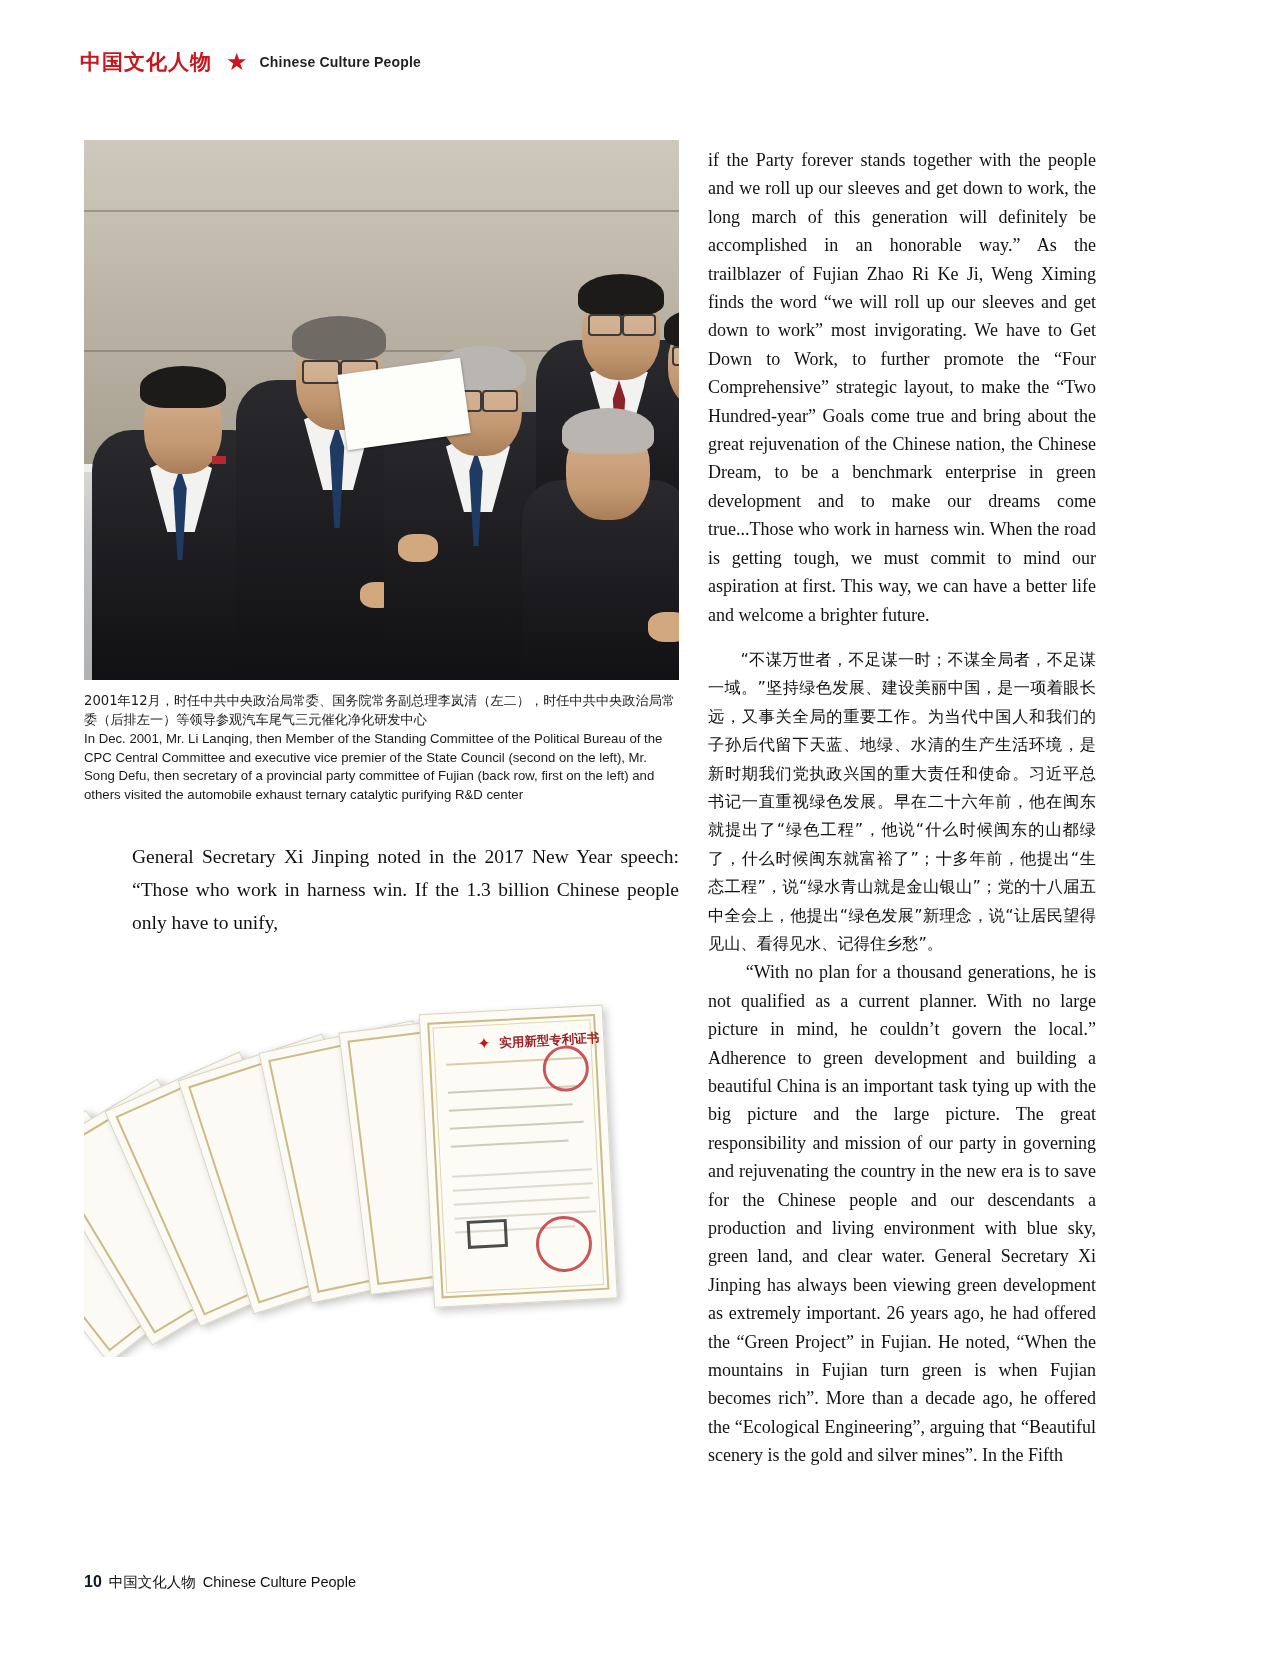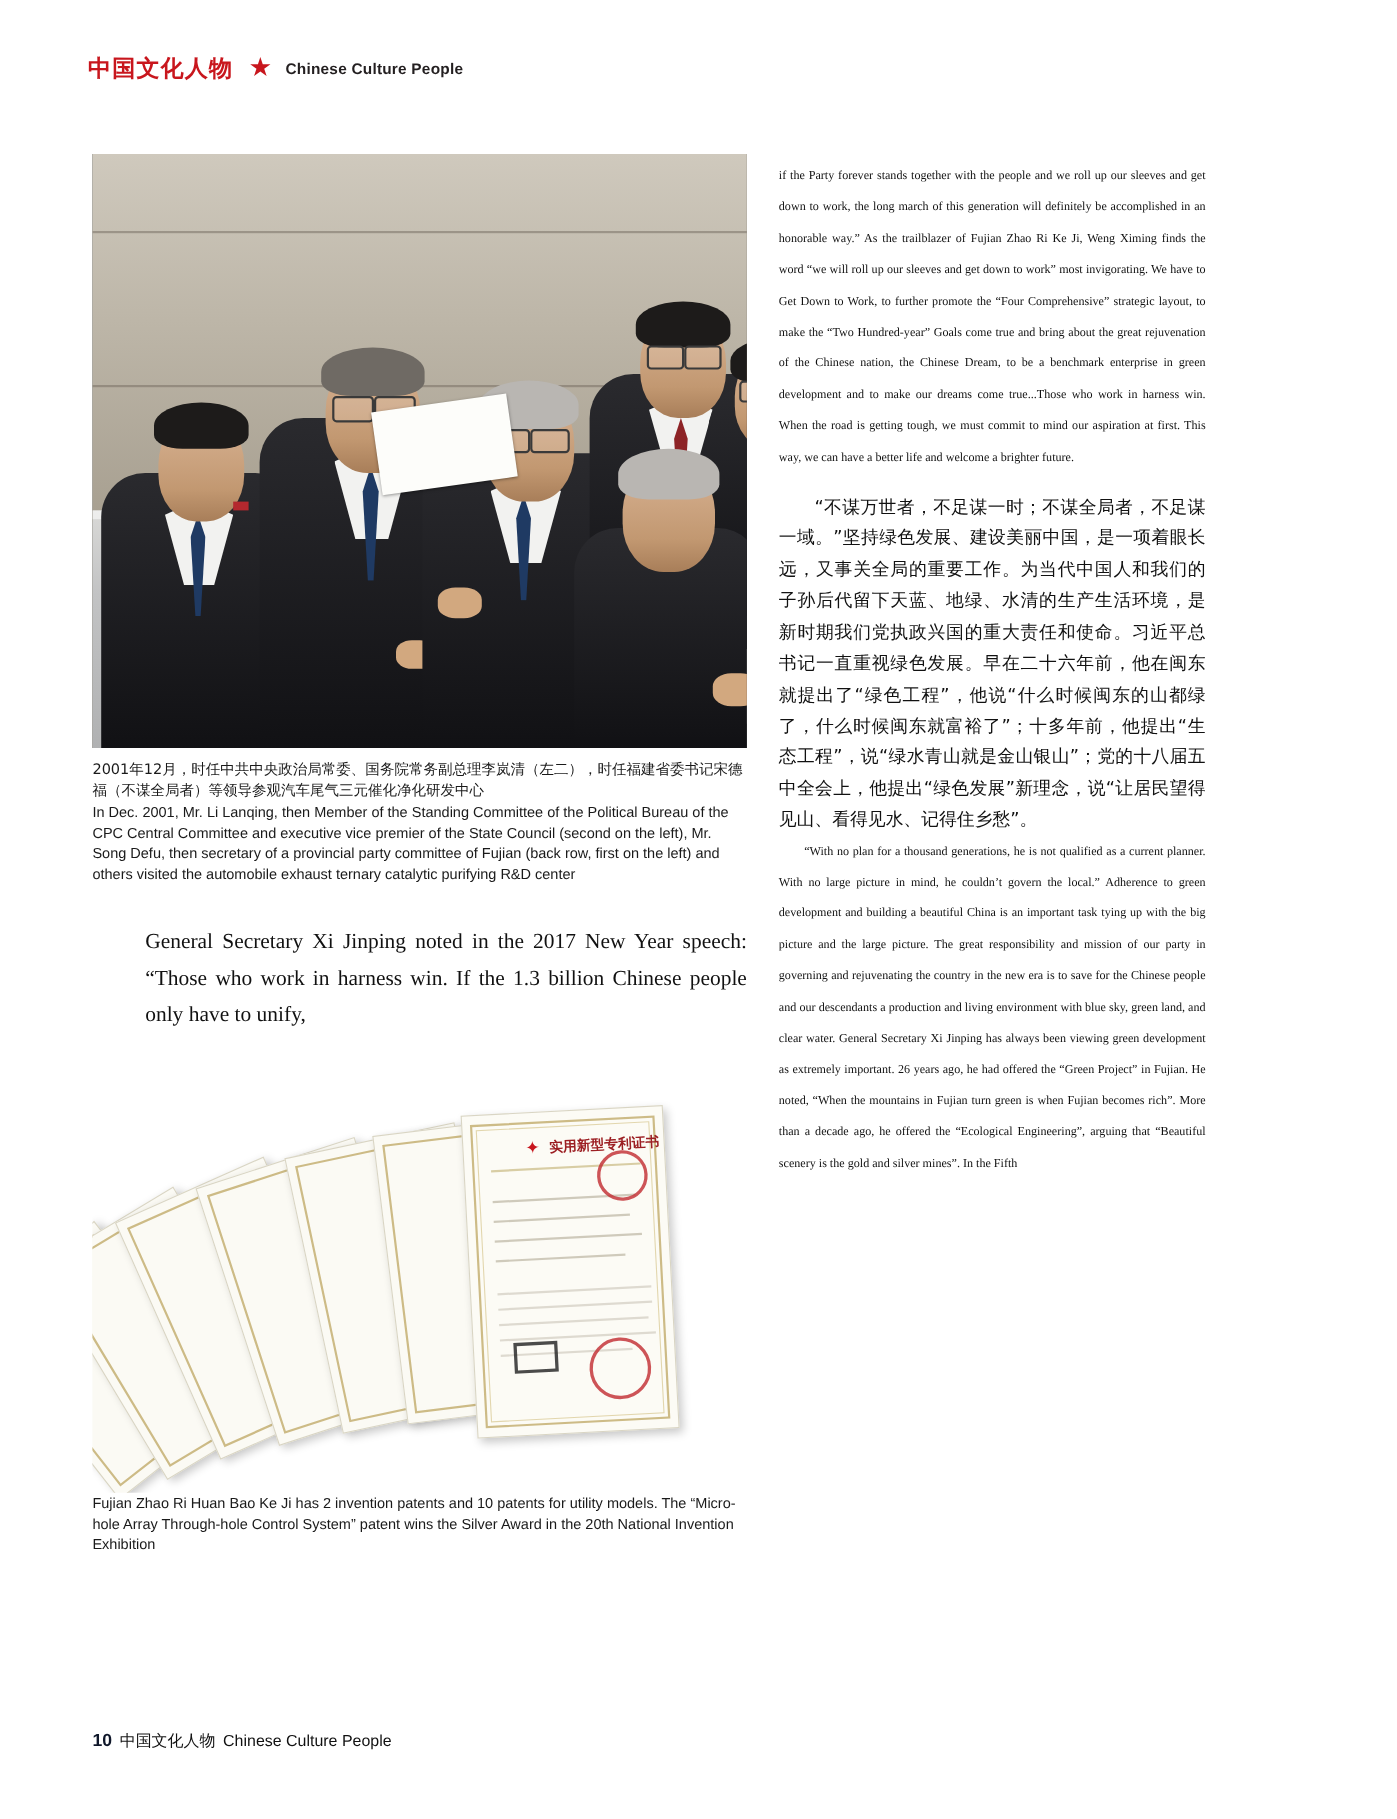--- a/index.html
+++ b/index.html
@@ -250,21 +250,21 @@
     position: absolute;
     writing-mode: vertical-rl;
     font-family: "DejaVu Sans", sans-serif;
     color: #3a3a38;
     white-space: nowrap;
   }
 
   
   .body-en {
     font-family: "Liberation Serif", serif;
-    font-size: 11px;
+    font-size: 18px;
     line-height: 28.4px;
     color: #111;
     text-align: justify;
     text-justify: inter-word;
   }
   .body-cn {
     font-family: "DejaVu Sans", sans-serif;
     font-size: 16.2px;
     line-height: 28.4px;
     color: #111;
@@ -384,21 +384,21 @@
       </div>
 
       <div class="person" style="left:438px;">
         <div class="p-suit" style="left:0; bottom:0; width:170px; height:200px;"></div>
         <div class="p-head" style="left:44px; bottom:160px; width:84px; height:100px;"></div>
         <div class="p-hair grey" style="left:40px; bottom:226px; width:92px; height:46px;"></div>
         <div class="p-hand" style="left:126px; bottom:38px; width:42px; height:30px;"></div>
       </div>
     </div>
 
-    <div class="caption-cn">2001年12月，时任中共中央政治局常委、国务院常务副总理李岚清（左二），时任福建省委书记宋德福（不谋全局者）等领导参观汽车尾气三元催化净化研发中心</div>
+    <div class="caption-cn">2001年12月，时任中共中央政治局常委、国务院常务副总理李岚清（左二），时任中共中央政治局常委（后排左一）等领导参观汽车尾气三元催化净化研发中心</div>
     <div class="caption-en">In Dec. 2001, Mr. Li Lanqing, then Member of the Standing Committee of the Political Bureau of the CPC Central Committee and executive vice premier of the State Council (second on the left), Mr. Song Defu, then secretary of a provincial party committee of Fujian (back row, first on the left) and others visited the automobile exhaust ternary catalytic purifying R&amp;D center</div>
 
     <div class="pullquote">General Secretary Xi Jinping noted in the 2017 New Year speech: “Those who work in harness win. If the 1.3 billion Chinese people only have to unify,</div>
 
     <div class="photo2">
 
       <div class="cert" style="left:10px; top:120px; width:136px; height:212px; transform:rotate(-38deg);">
         <div class="cert-border"></div>
         <div class="cert-vtext" style="right:22px; top:30px; font-size:9px;">专利证书</div>
       </div>
@@ -442,21 +442,20 @@
         <div class="cert-line" style="left:24px; top:176px; width:140px; background:#dedad0;"></div>
         <div class="cert-line" style="left:24px; top:190px; width:136px; background:#dedad0;"></div>
         <div class="cert-line" style="left:24px; top:204px; width:142px; background:#dedad0;"></div>
         <div class="cert-line" style="left:24px; top:218px; width:120px; background:#dedad0;"></div>
         <div class="cert-seal" style="right:16px; top:38px; width:40px; height:40px;"></div>
         <div class="cert-seal" style="right:22px; bottom:28px; width:50px; height:50px;"></div>
         <div class="cert-seal-sq" style="left:36px; bottom:56px; width:34px; height:22px; border-color:#2b2b2b;"></div>
       </div>
     </div>
 
-    <div class="caption-en">Fujian Zhao Ri Huan Bao Ke Ji has 2 invention patents and 10 patents for utility models. The “Micro-hole Array Through-hole Control System”  patent wins the Silver Award in the 20th National Invention Exhibition</div>
   </div>
 
   <div class="col-right">
     <p class="body-en para" style="margin:0;">if the Party forever stands together with the people and we roll up our sleeves and get down to work, the long march of this generation will definitely be accomplished in an honorable way.” As the trailblazer of Fujian Zhao Ri Ke Ji, Weng Ximing finds the word “we will roll up our sleeves and get down to work” most invigorating. We have to Get Down to Work, to further promote the “Four Comprehensive” strategic layout, to make the “Two Hundred-year” Goals come true and bring about the great rejuvenation of the Chinese nation, the Chinese Dream, to be a benchmark enterprise in green development and to make our dreams come true...Those who work in harness win. When the road is getting tough, we must commit to mind our aspiration at first. This way, we can have a better life and welcome a brighter future.</p>
     <div class="gap"></div>
     <p class="body-cn para indent-cn" style="margin:0;">“不谋万世者，不足谋一时；不谋全局者，不足谋一域。”坚持绿色发展、建设美丽中国，是一项着眼长远，又事关全局的重要工作。为当代中国人和我们的子孙后代留下天蓝、地绿、水清的生产生活环境，是新时期我们党执政兴国的重大责任和使命。习近平总书记一直重视绿色发展。早在二十六年前，他在闽东就提出了“绿色工程”，他说“什么时候闽东的山都绿了，什么时候闽东就富裕了”；十多年前，他提出“生态工程”，说“绿水青山就是金山银山”；党的十八届五中全会上，他提出“绿色发展”新理念，说“让居民望得见山、看得见水、记得住乡愁”。</p>
     <p class="body-en para indent-en" style="margin:0;">“With no plan for a thousand generations, he is not qualified as a current planner. With no large picture in mind, he couldn’t govern the local.” Adherence to green development and building a beautiful China is an important task tying up with the big picture and the large picture. The great responsibility and mission of our party in governing and rejuvenating the country in the new era is to save for the Chinese people and our descendants a production and living environment with blue sky, green land, and clear water. General Secretary Xi Jinping has always been viewing green development as extremely important. 26 years ago, he had offered the “Green Project” in Fujian. He noted, “When the mountains in Fujian turn green is when Fujian becomes rich”. More than a decade ago, he offered the “Ecological Engineering”, arguing that “Beautiful scenery is the gold and silver mines”. In the Fifth</p>
   </div>
 
   <div class="footer">

